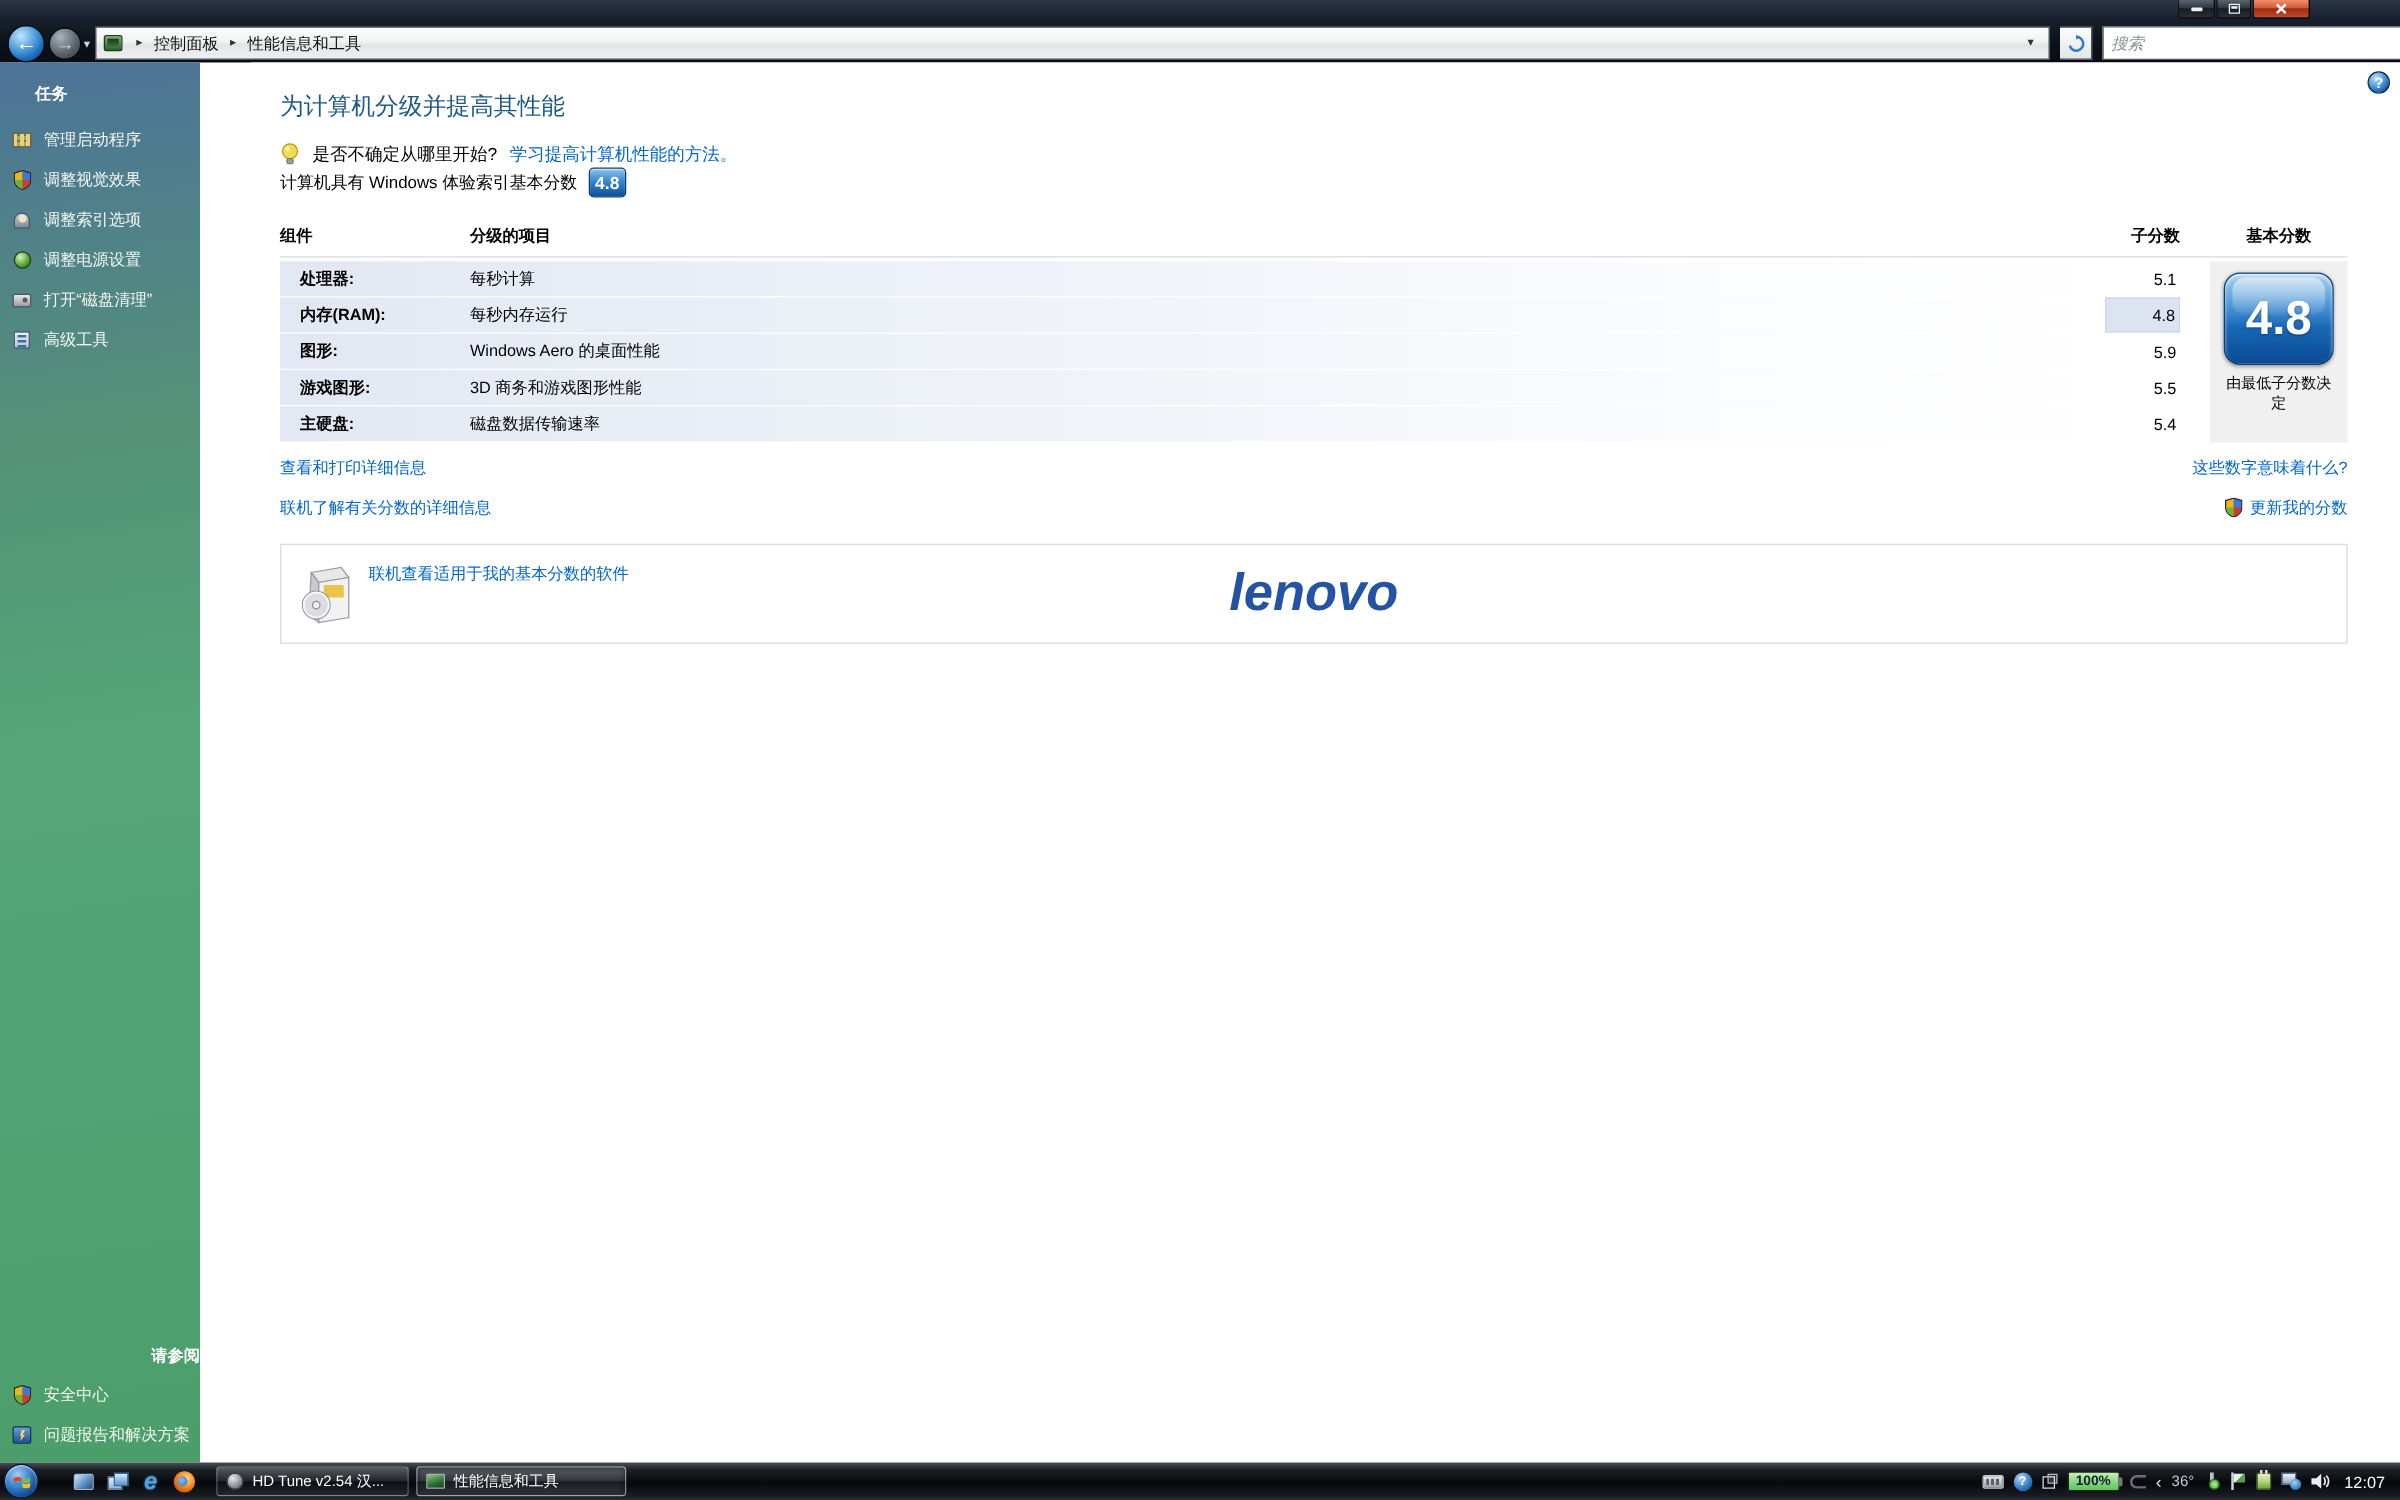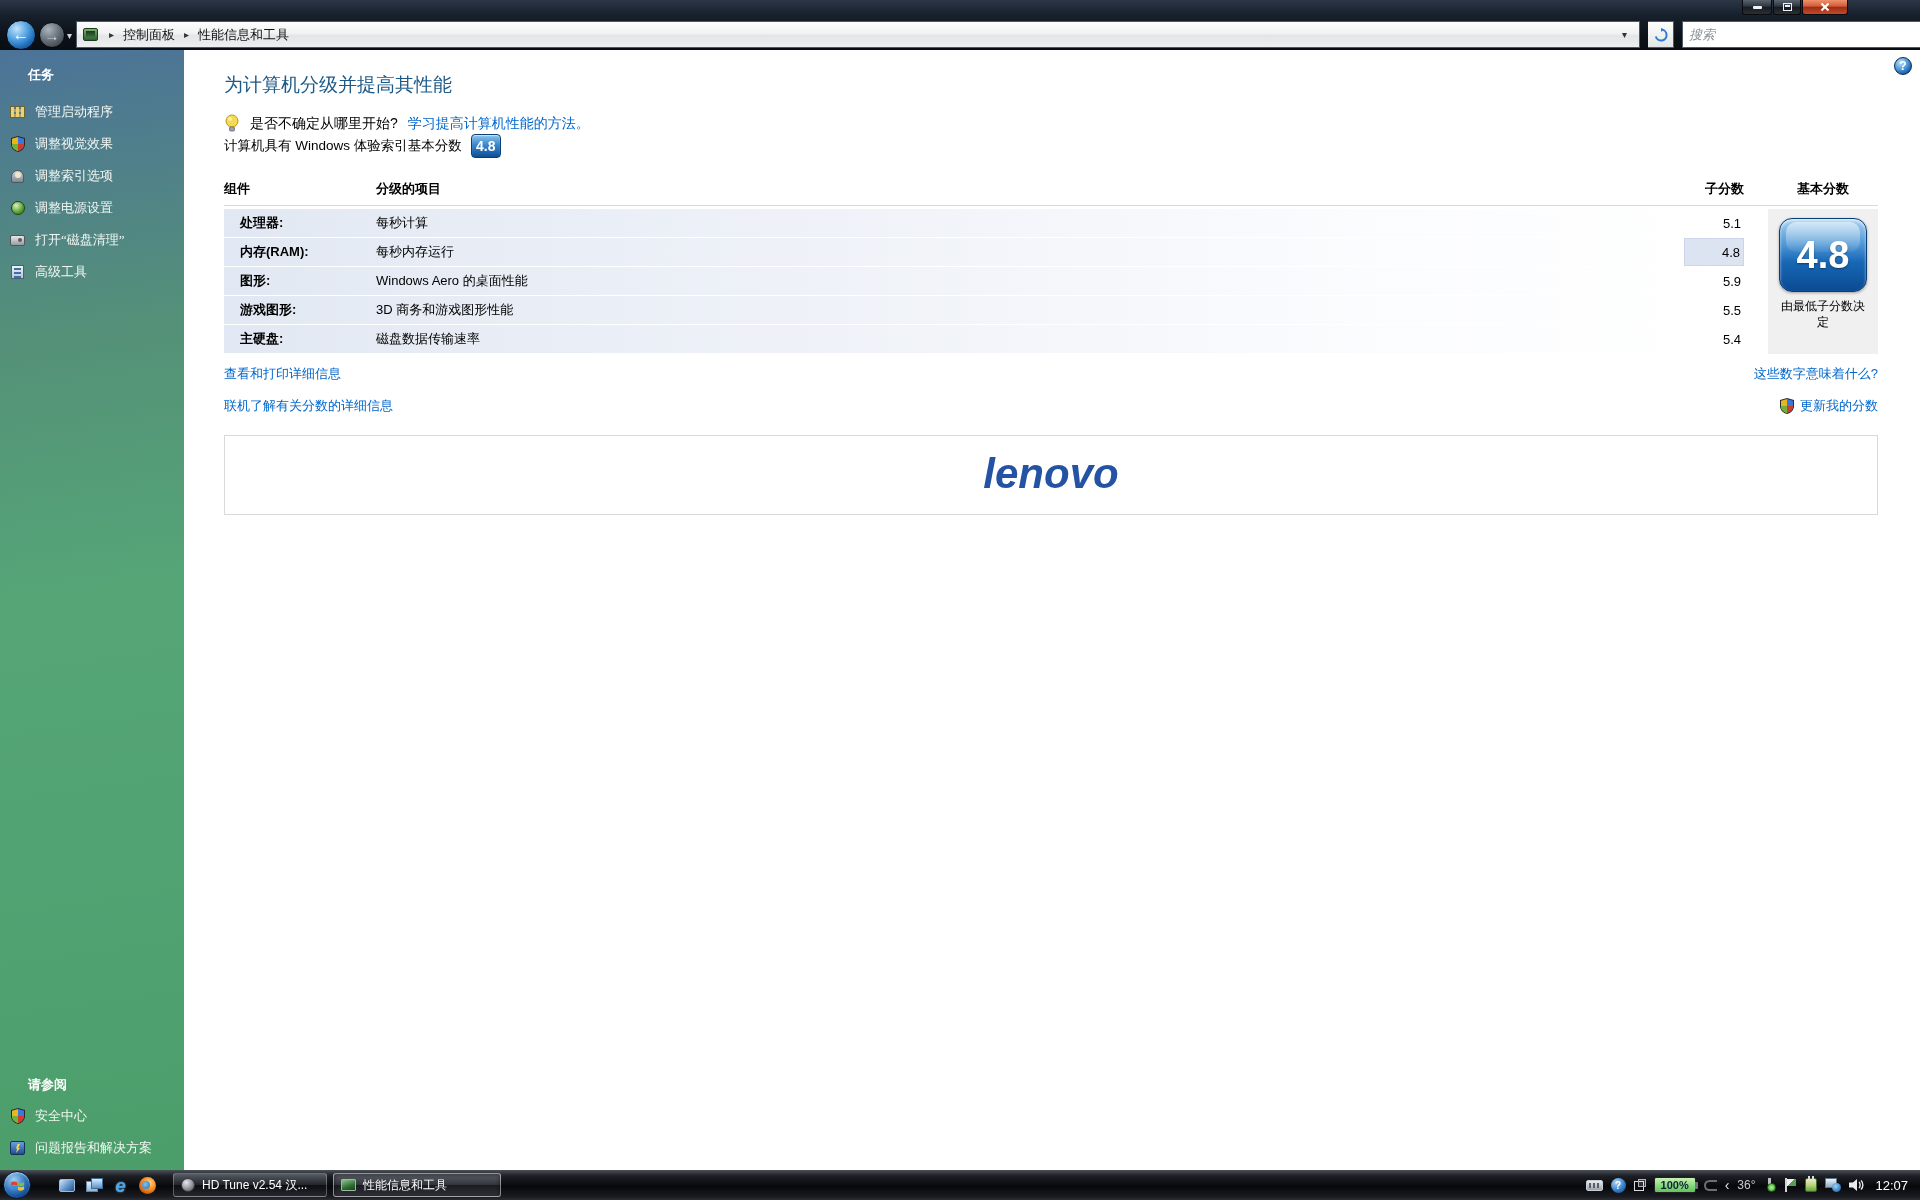--- a/index.html
+++ b/index.html
@@ -44,26 +44,26 @@
   .refresh-box { position:absolute; left:1648px; top:21px; width:26px; height:27px;
     background:linear-gradient(180deg,#fdfdfd,#e3e5e7); border:1px solid #4e5866; border-left:none;
     display:flex; align-items:center; justify-content:center; cursor:pointer; }
   .search-box { position:absolute; left:1682px; top:21px; width:272px; height:27px; background:#fff;
     border:1px solid #4e5866; display:flex; align-items:center; padding:0 6px; }
   .search-box input { flex:1; border:none; outline:none; font-size:13px; font-style:italic; color:#555;
     font-family:"Liberation Sans","DejaVu Sans",sans-serif; background:transparent; }
   .search-box input::placeholder { color:#8a8f94; font-style:italic; }
 
   
-  .sidebar { position:absolute; top:50px; left:0; width:184px; bottom:30px; color:#fff;
-    background:linear-gradient(172deg,#4c7398 0%,#549178 26%,#55a577 48%,#52a373 70%,#4b9e6a 100%);font-family:Liberation Serif, serif; }
+  .sidebar { position:absolute; top:50px; left:0; width:160px; bottom:30px; color:#fff;
+    background:linear-gradient(172deg,#4c7398 0%,#549178 26%,#55a577 48%,#52a373 70%,#4b9e6a 100%); }
   .sb-header { margin:16px 0 12px 28px; font-weight:bold; font-size:13px; color:#fff; }
   .sb-item { display:flex; align-items:center; gap:9px; padding:7px 6px 7px 9px; font-size:13px; cursor:pointer; color:#f2f6f2; }
   .sb-icon { width:17px; height:17px; flex:0 0 17px; display:flex; align-items:center; justify-content:center; }
-  .see-also { position:absolute; bottom:6px; left:0; right:0; }
+  .see-also { position:absolute; bottom:6px; left:0; right:0;text-align:right; }
   .see-also .sb-header { margin-bottom:6px; }
 
   
   .ic-grid { width:15px; height:12px; background:
       repeating-linear-gradient(90deg,#e8d27a 0 3px,transparent 3px 5px),
       repeating-linear-gradient(0deg,#b8a24e 0 3px,transparent 3px 5px); border:1px solid #6d6335; }
   .ic-person { width:13px; height:13px; border-radius:50% 50% 2px 2px; background:linear-gradient(#cfd6dd,#7e8890); border:1px solid #4e565e; position:relative; }
   .ic-person::after{ content:""; position:absolute; left:3px; top:1px; width:6px; height:6px; border-radius:50%; background:#f0e6c8; }
   .ic-power { width:14px; height:14px; border-radius:50%; background:radial-gradient(circle at 35% 30%,#d9f0c0,#59a02e 60%,#2c641a); border:1px solid #1d4511; }
   .ic-disk { width:15px; height:11px; border-radius:2px; background:linear-gradient(#e8e8ea,#9a9aa2); border:1px solid #55555d; position:relative; }
@@ -385,20 +385,32 @@
           <path d="M7 1 L13 2.8 V8 C13 11.4 10.5 14 7 15 V1 Z" fill="#3b78dd"></path>
           <path d="M7 1 L1 2.8 V8 C1 11.4 3.5 14 7 15 V1 Z" fill="#e8b71f"></path>
           <path d="M1 8 H7 V15 C3.5 14 1 11.4 1 8 Z" fill="#6fb33c"></path>
           <path d="M13 8 H7 V15 C10.5 14 13 11.4 13 8 Z" fill="#d23c2a"></path>
         </svg>
         <a class="link">更新我的分数</a>
       </span>
     </div>
 
     <div class="banner">
+      <div class="banner-link">
+        <svg width="44" height="52" viewBox="0 0 44 52">
+          <polygon points="10,8 34,4 40,12 16,16" fill="#e8e8ea" stroke="#9a9aa0" stroke-width="1"></polygon>
+          <polygon points="10,8 16,16 16,48 8,42" fill="#c9c9cf" stroke="#9a9aa0" stroke-width="1"></polygon>
+          <polygon points="16,16 40,12 40,44 16,48" fill="#f2f2f4" stroke="#9a9aa0" stroke-width="1"></polygon>
+          <rect x="20" y="18" width="16" height="10" fill="#e8b71f" opacity="0.8"></rect>
+          <circle cx="14" cy="34" r="11" fill="#dcdce2" stroke="#8a8a92" stroke-width="1"></circle>
+          <circle cx="14" cy="34" r="10" fill="none" stroke="#f8f8fa" stroke-width="1.5"></circle>
+          <circle cx="14" cy="34" r="3" fill="#f5f5f7" stroke="#8a8a92" stroke-width="1"></circle>
+        </svg>
+        <a class="link">联机查看适用于我的基本分数的软件</a>
+      </div>
       <div class="lenovo">lenovo</div>
     </div>
 
   </div>
 
   <div class="taskbar">
     <div class="orb">
       <svg width="15" height="15" viewBox="0 0 16 16">
         <path d="M1 5 C3 3.5 5 3.5 7.5 4.5 L7.5 8 C5 7 3 7 1 8.5 Z" fill="#e2402a"></path>
         <path d="M8.5 4.8 C11 5.8 13 5.8 15 4.3 L15 7.8 C13 9.3 11 9.3 8.5 8.3 Z" fill="#7fbf3f"></path>

